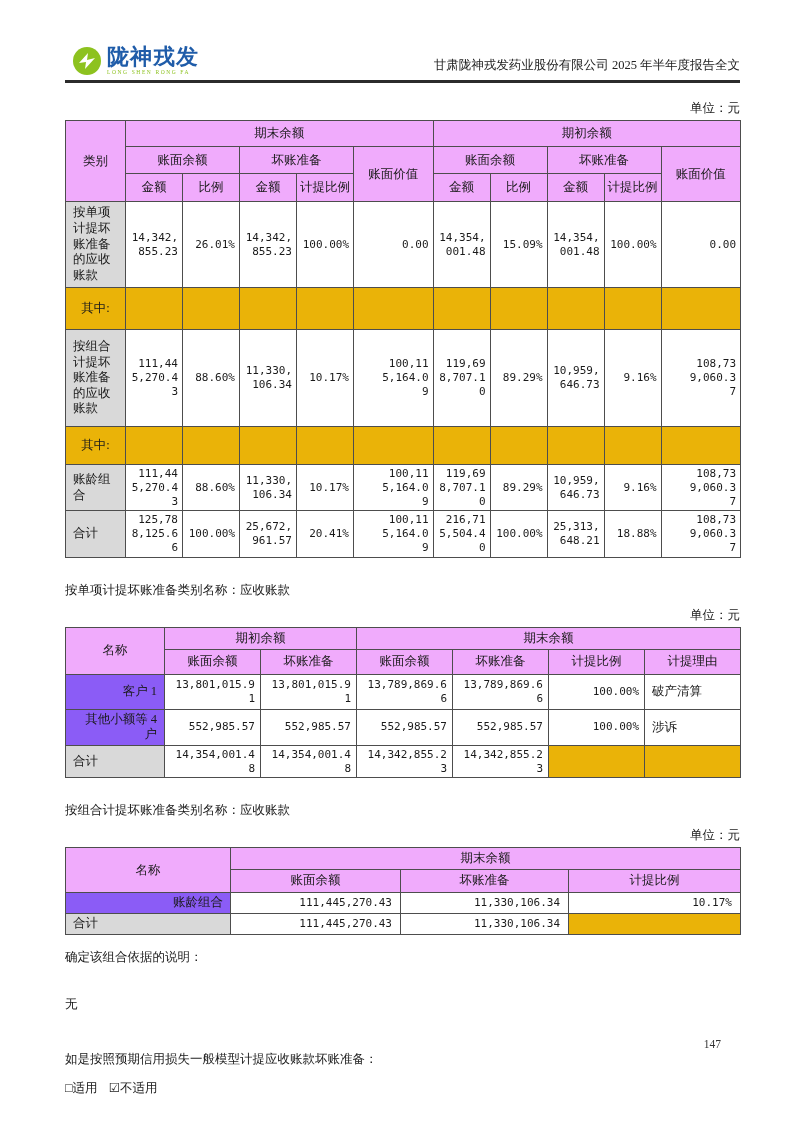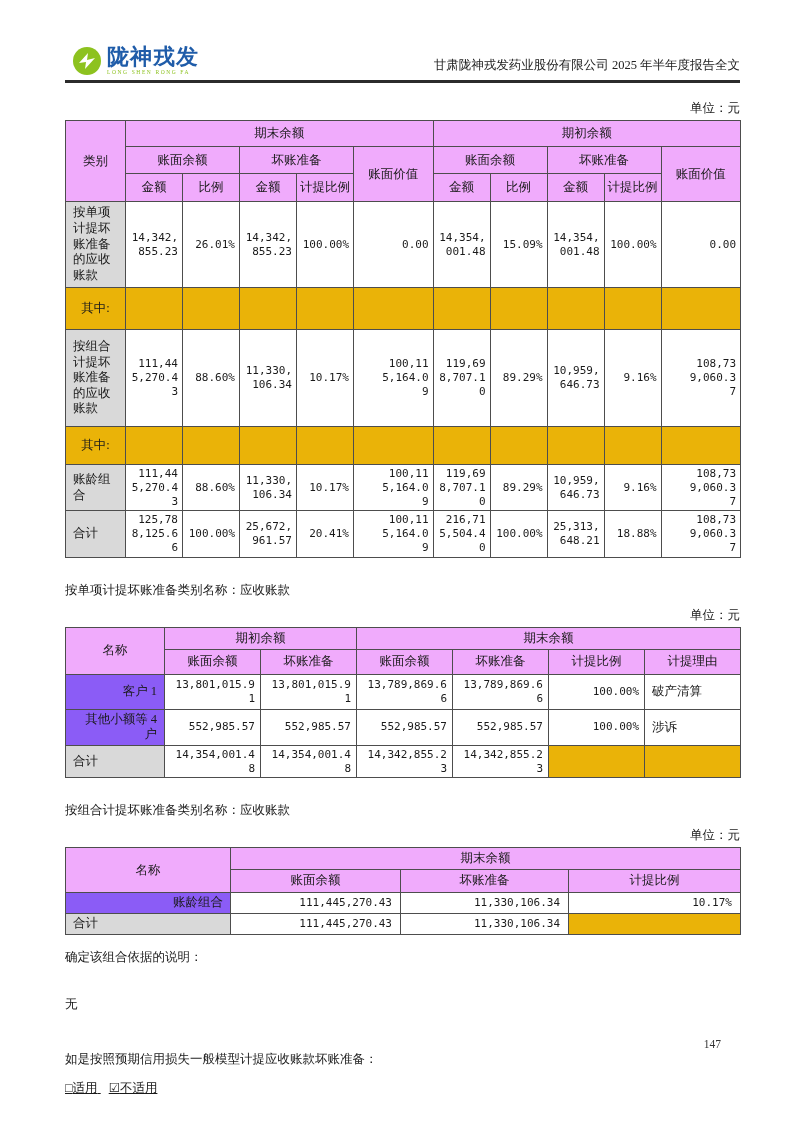--- a/index.html
+++ b/index.html
@@ -45,21 +45,21 @@
   td.wide-num { padding-left: 28px; }
   td.n2 { padding: 2px 5px; }            
   td.n3 { padding: 2px 8px; }            
   td.txt { text-align: left; padding: 2px 7px; }
   td.g { background: #eab308; }
 
   .note-line { font-size: 12.5px; margin-top: 24px; margin-bottom: 4px; }
   .gap-sm { margin-top: 14px; }
   .gap-md { margin-top: 30px; }
   .cbline { font-size: 12.5px; margin-top: 12px; }
-  .cbline .cb { margin-right: 8px; text-decoration: underline; }
+  .cbline .cb { margin-right: 8px; }
 
   .pagenum { position: absolute; top: 1038px; right: 72px; font-size: 11.5px; color: #333; margin-left: 20px; }
 </style>
 </head>
 <body>
 
 <div class="content">
 
   <div class="pagehead">
     <div class="logo">

